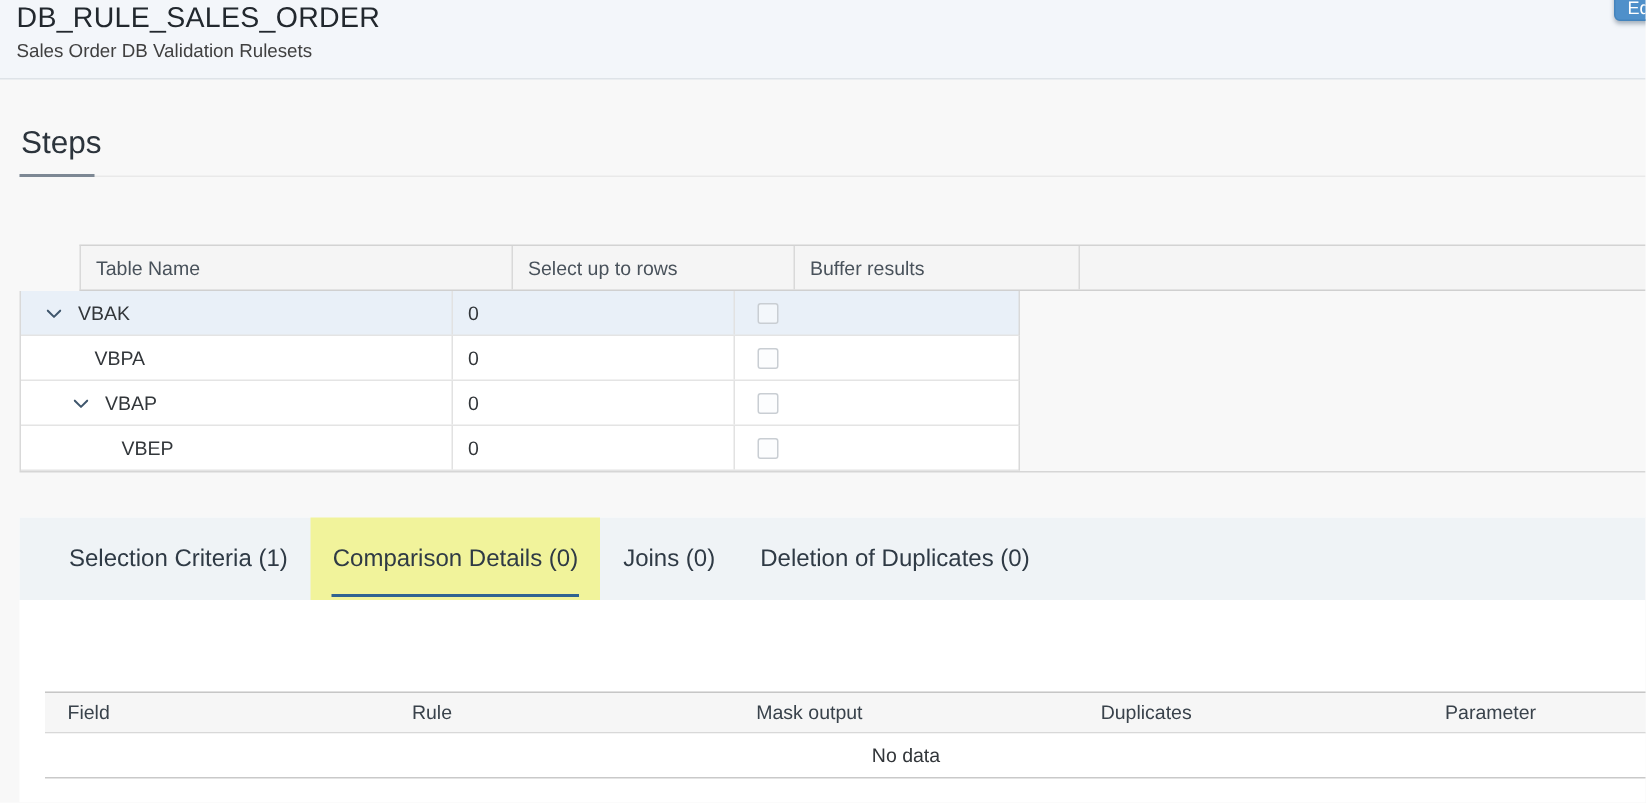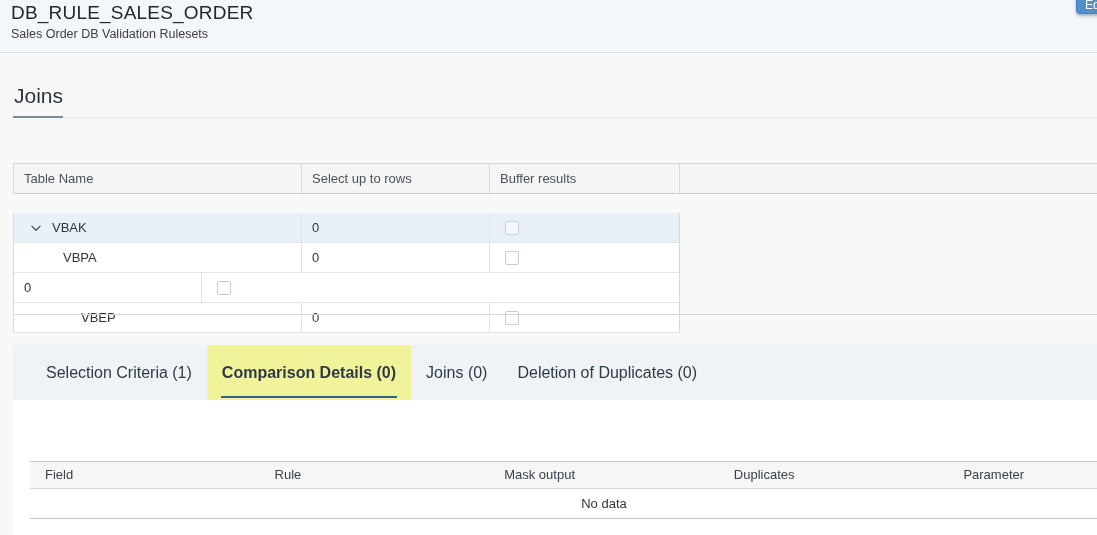--- a/index.html
+++ b/index.html
@@ -13,63 +13,63 @@
   .page-subtitle { position:absolute; left:11px; top:27px; font-size:12.5px; color:#404040; }
   .edit-button { position:absolute; left:1076px; top:-10px; width:50px; height:24px; background:#4f90ca; border:1px solid #4484bd; border-radius:4px; color:#fff; font-size:12px; font-family:"Liberation Sans",sans-serif; box-shadow:0 2px 3px rgba(90,110,130,0.5); display:flex; align-items:flex-end; justify-content:flex-start; padding:0 0 1px 8px; cursor:pointer; }
 
   
   .section-title { position:absolute; left:14px; top:84px; font-size:21px; color:#2c343c; }
   .anchor-line { position:absolute; left:13px; right:0; top:117px; height:1px; background:#e9e9e9; }
   .anchor-accent { position:absolute; left:13px; top:116px; width:50px; height:2px; background:#7d8894; }
 
   
   .steps-table { position:absolute; left:13px; top:163px; width:1084px; }
-  .steps-thead { display:flex; height:31px; background:#f5f5f5; border-top:1px solid #d3d3d3; border-bottom:1px solid #d0d0d0; border-left:1px solid #d9d9d9; }
+  .steps-thead { display:flex; height:31px; background:#f5f5f5; border-top:1px solid #d3d3d3; border-bottom:1px solid #d0d0d0; border-left:1px solid #d9d9d9;margin-left:40px; }
   .steps-thead .hc { line-height:29px; padding-left:10px; color:#49525b; overflow:hidden; white-space:nowrap; }
   .hc1 { width:288px; border-right:1px solid #d9d9d9; }
   .hc2 { width:188px; border-right:1px solid #d9d9d9; }
   .hc3 { width:190px; border-right:1px solid #d9d9d9; }
   .hc4 { flex:1; }
-  .steps-tbody { width:667px; border-left:1px solid #d9d9d9;margin-top:19px; }
+  .steps-tbody { width:667px; border-left:1px solid #d9d9d9; }
   .t-row { display:flex; height:30px; background:#fff; border-bottom:1px solid #e4e4e4; border-right:1px solid #d9d9d9; }
   .t-row.selected { background:#e9f0f8; }
   .tc1 { width:288px; border-right:1px solid #e2e2e2; position:relative; }
   .tc2 { width:188px; border-right:1px solid #e2e2e2; line-height:29px; padding-left:10px; }
   .tc3 { width:189px; }
   .tree-toggle { position:absolute; top:9px; width:12px; height:12px; cursor:pointer; }
   .tree-label { position:absolute; top:0; line-height:29px; white-space:nowrap; }
   .checkbox { width:14px; height:14px; margin:8px 0 0 15px; border:1px solid #c9ced3; border-radius:2px; background:#fcfdfe; }
   .t-row.selected .checkbox { background:#f3f7fb; }
   .table-bottom-line { position:absolute; left:13px; right:0; top:314px; height:1px; background:#d6d6d6; }
 
   
   .lower-panel { position:absolute; left:13px; top:345px; right:0; bottom:0; background:#ffffff; }
   .tab-strip { position:relative; height:55px; background:#eff3f6; display:flex; padding-left:18px; }
   .tab { padding:0 15px; line-height:55px; font-size:16px; color:#2f3a45; white-space:nowrap; cursor:pointer; position:relative; }
-  .tab.highlighted { background:#f1f39b;font-weight:bold; }
+  .tab.highlighted { background:#f1f39b; }
   .tab.selected::after { content:""; position:absolute; left:14px; right:14px; bottom:2px; height:2px; background:#2f6390; }
 
   
   .details-table { position:absolute; left:17px; top:116px; width:1148px; }
   .details-thead { display:flex; height:28px; background:#f6f6f6; border-top:1px solid #c6c6c6; border-bottom:1px solid #d8d8d8; }
   .details-thead .dhc { flex:1 1 0; padding-left:15px; line-height:26px; color:#39424b; white-space:nowrap; overflow:hidden; }
   .no-data-row { height:30px; background:#fff; border-bottom:1px solid #c9c9c9; text-align:center; line-height:29px; color:#32363a; }
 </style>
 </head>
 <body>
 
 <div class="page">
 
   <div class="title-bar">
     <div class="page-title">DB_RULE_SALES_ORDER</div>
     <div class="page-subtitle">Sales Order DB Validation Rulesets</div>
     <button class="edit-button">Edit</button>
   </div>
 
-  <div class="section-title">Joins</div>
+  <div class="section-title">Steps</div>
   <div class="anchor-line"></div>
   <div class="anchor-accent"></div>
 
   <div class="steps-table">
     <div class="steps-thead">
       <div class="hc hc1">Table Name</div>
       <div class="hc hc2">Select up to rows</div>
       <div class="hc hc3">Buffer results</div>
       <div class="hc hc4"></div>
     </div>
@@ -89,20 +89,26 @@
         <div class="t-row">
           <div class="tc1">
             <span class="tree-label" style="left: 49px;">VBPA</span>
           </div>
           <div class="tc2">0</div>
           <div class="tc3">
             <div class="checkbox"></div>
           </div>
         </div>
         <div class="t-row">
+          <div class="tc1">
+            <span class="tree-toggle" style="left: 34px;"><svg width="12" height="12" viewBox="0 0 16 16">
+                <path d="M2.5 5.5 L8 11 L13.5 5.5" fill="none" stroke="#3f566c" stroke-width="1.8" stroke-linecap="round" stroke-linejoin="round"></path>
+              </svg></span>
+            <span class="tree-label" style="left: 56px;">VBAP</span>
+          </div>
           <div class="tc2">0</div>
           <div class="tc3">
             <div class="checkbox"></div>
           </div>
         </div>
         <div class="t-row">
           <div class="tc1">
             <span class="tree-label" style="left: 67px;">VBEP</span>
           </div>
           <div class="tc2">0</div>

